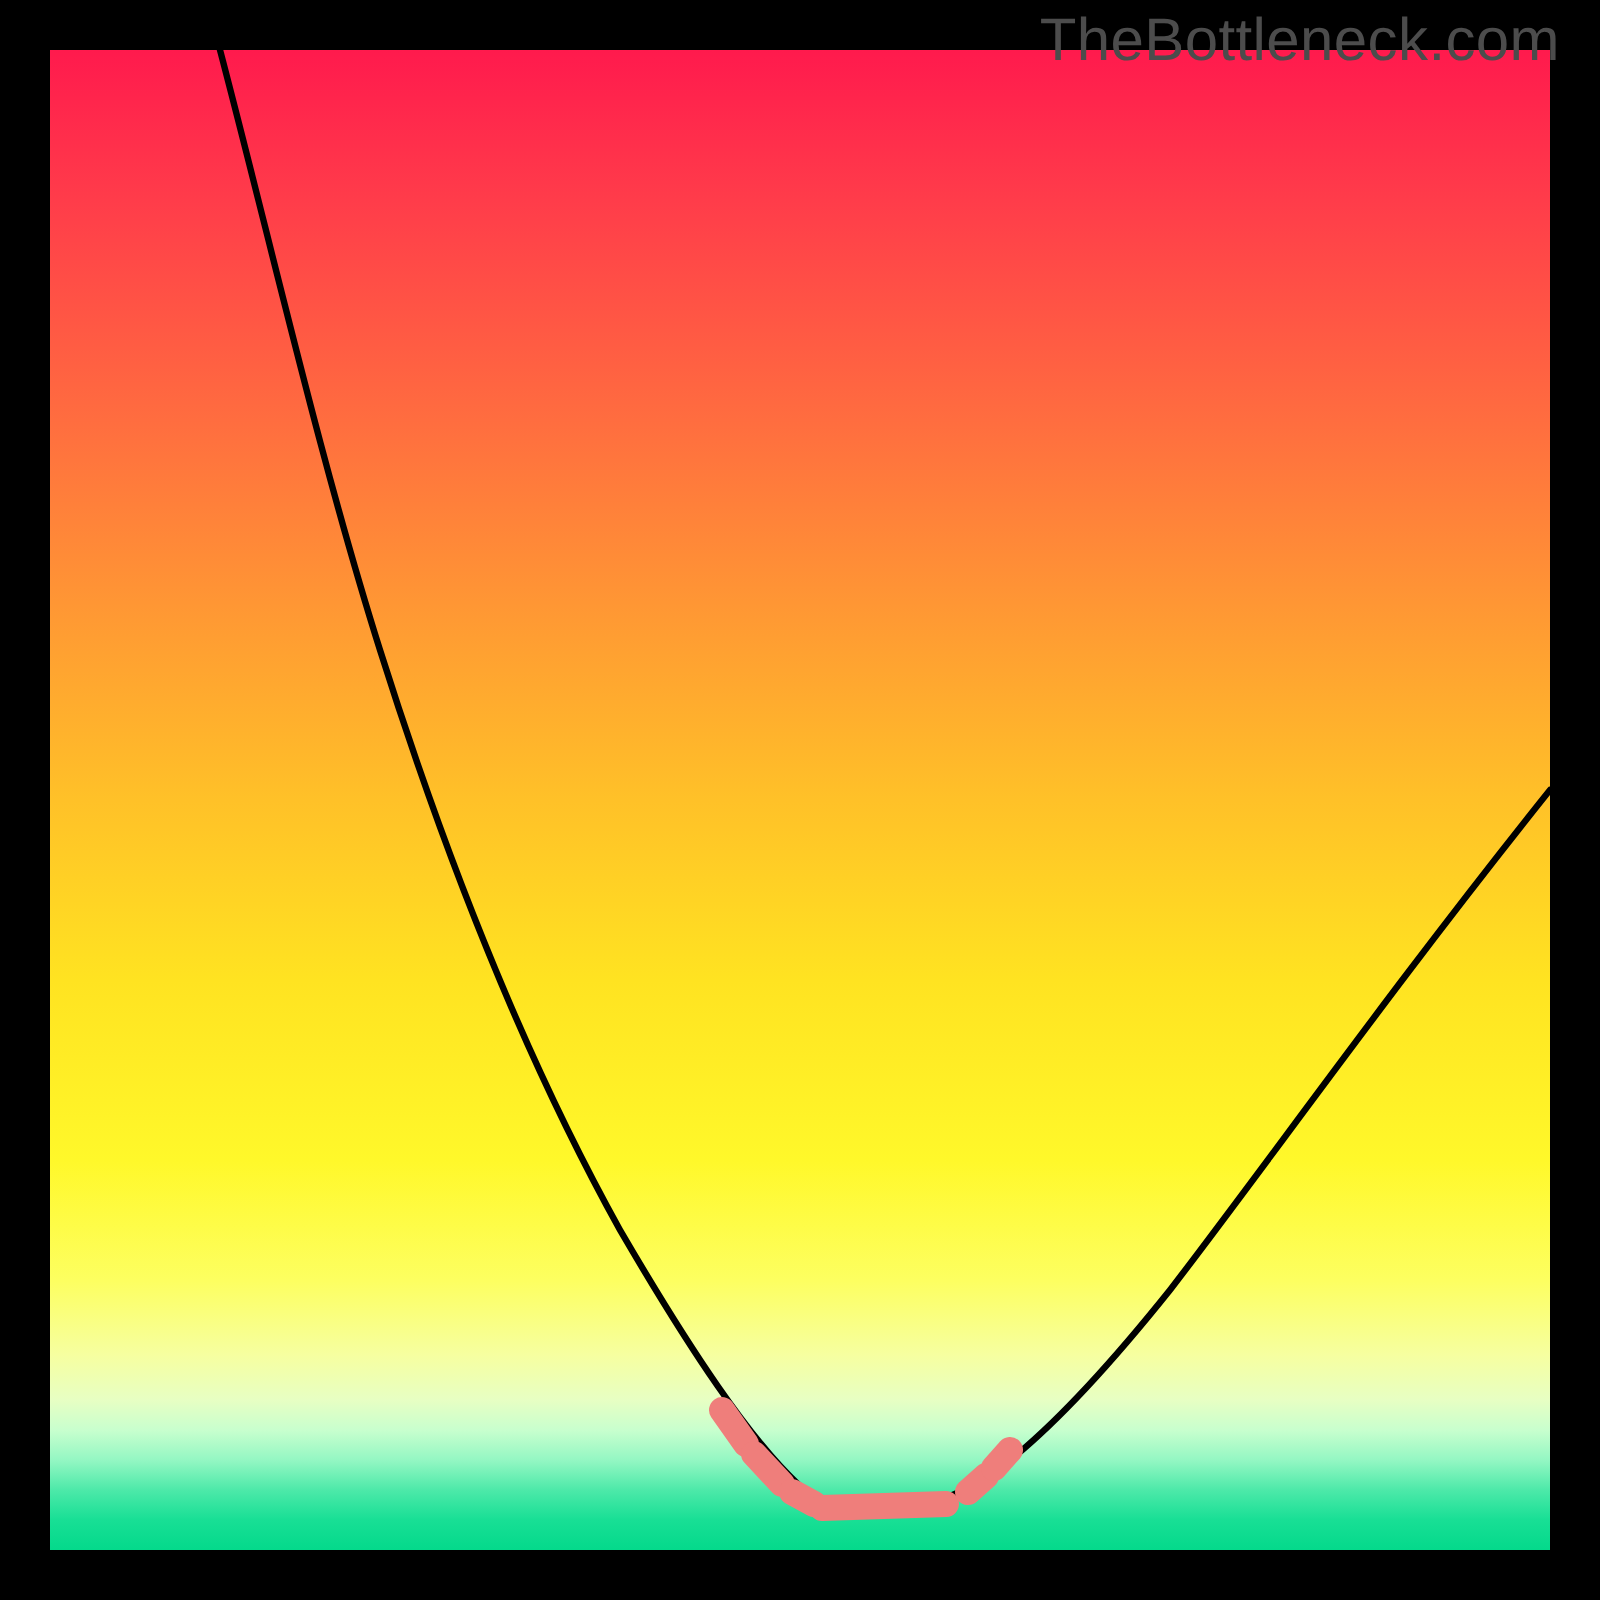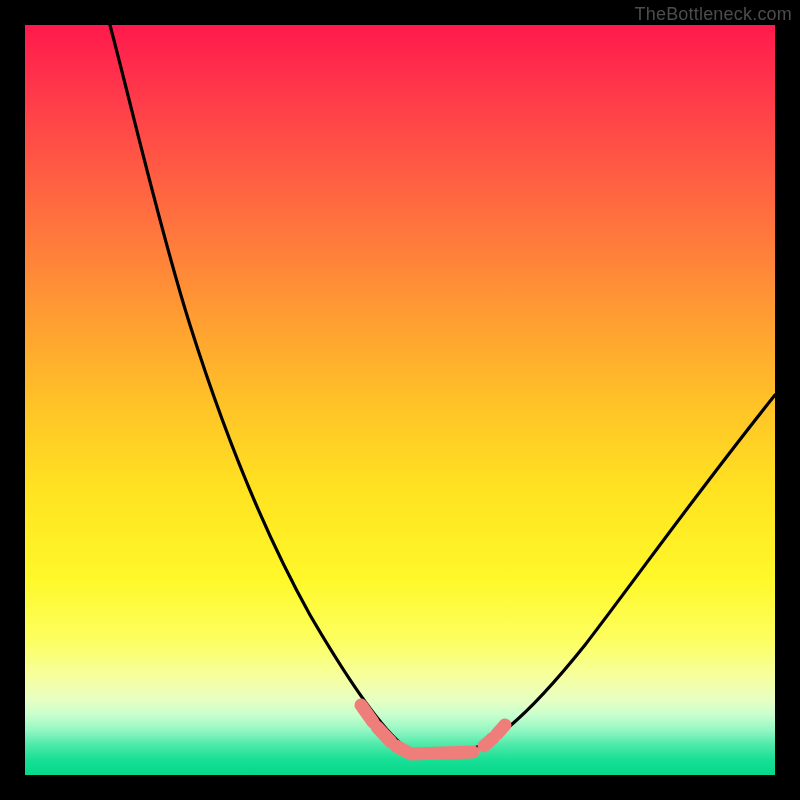--- a/index.html
+++ b/index.html
@@ -47,23 +47,23 @@
       #04d98b 100%
     );
   }
   svg.curves {
     position: absolute;
     left: 0; top: 0;
   }
   .watermark {
     position: absolute;
     top: 4px;
-    right: 8px;
+    right: 20px;
     color: #4c4c4c;
-    font-size: 18px;
+    font-size: 30px;
     letter-spacing: 0.2px;
     font-weight: 400;
     user-select: none;
   }
 </style>
 </head>
 <body>
 
 <div class="stage">
 

